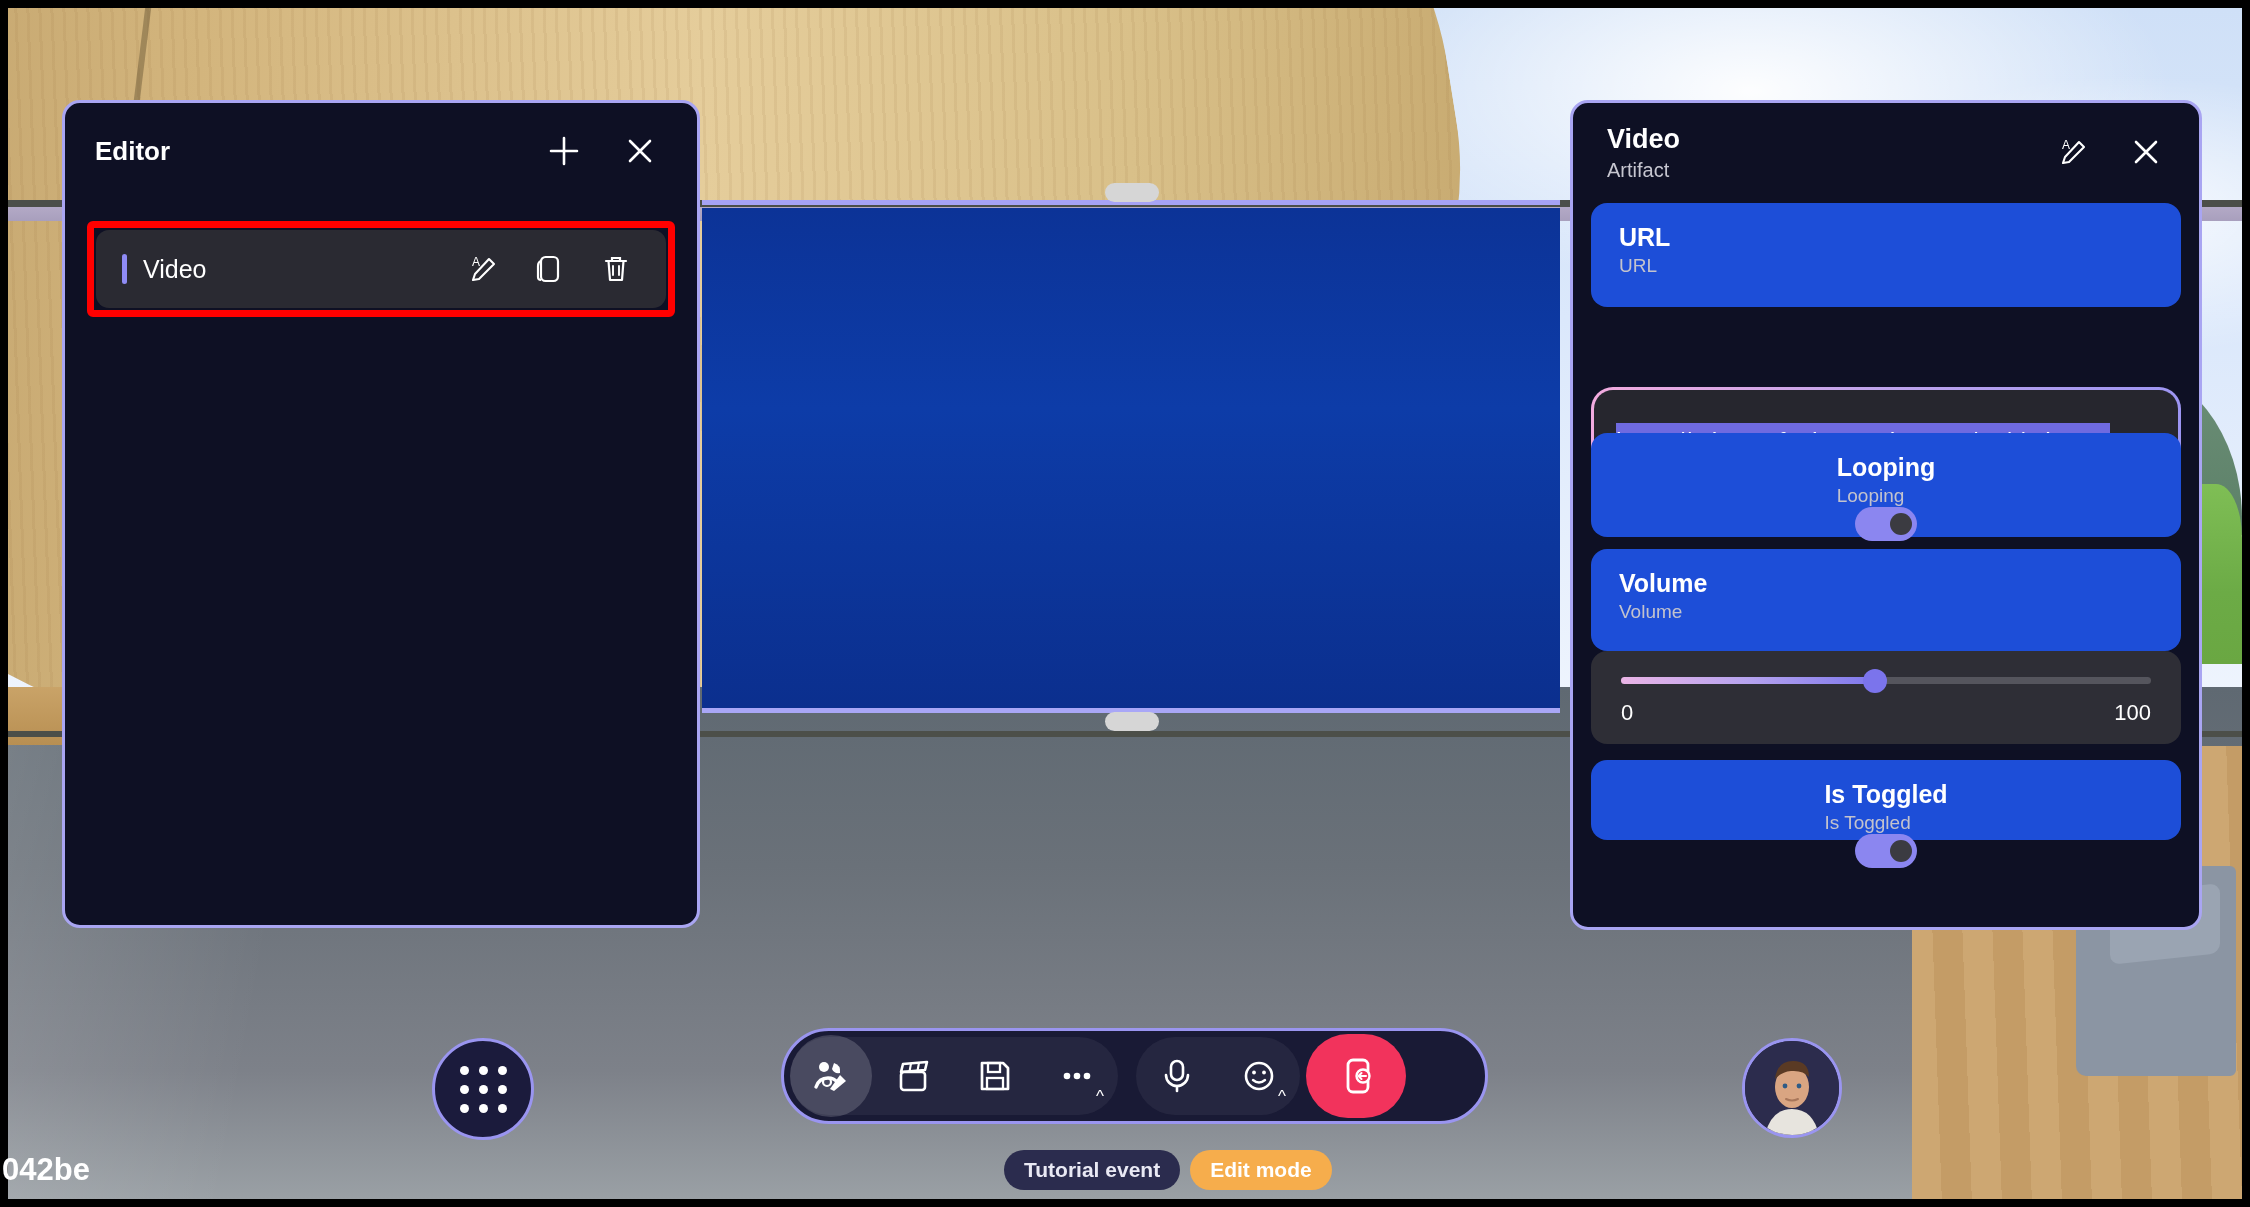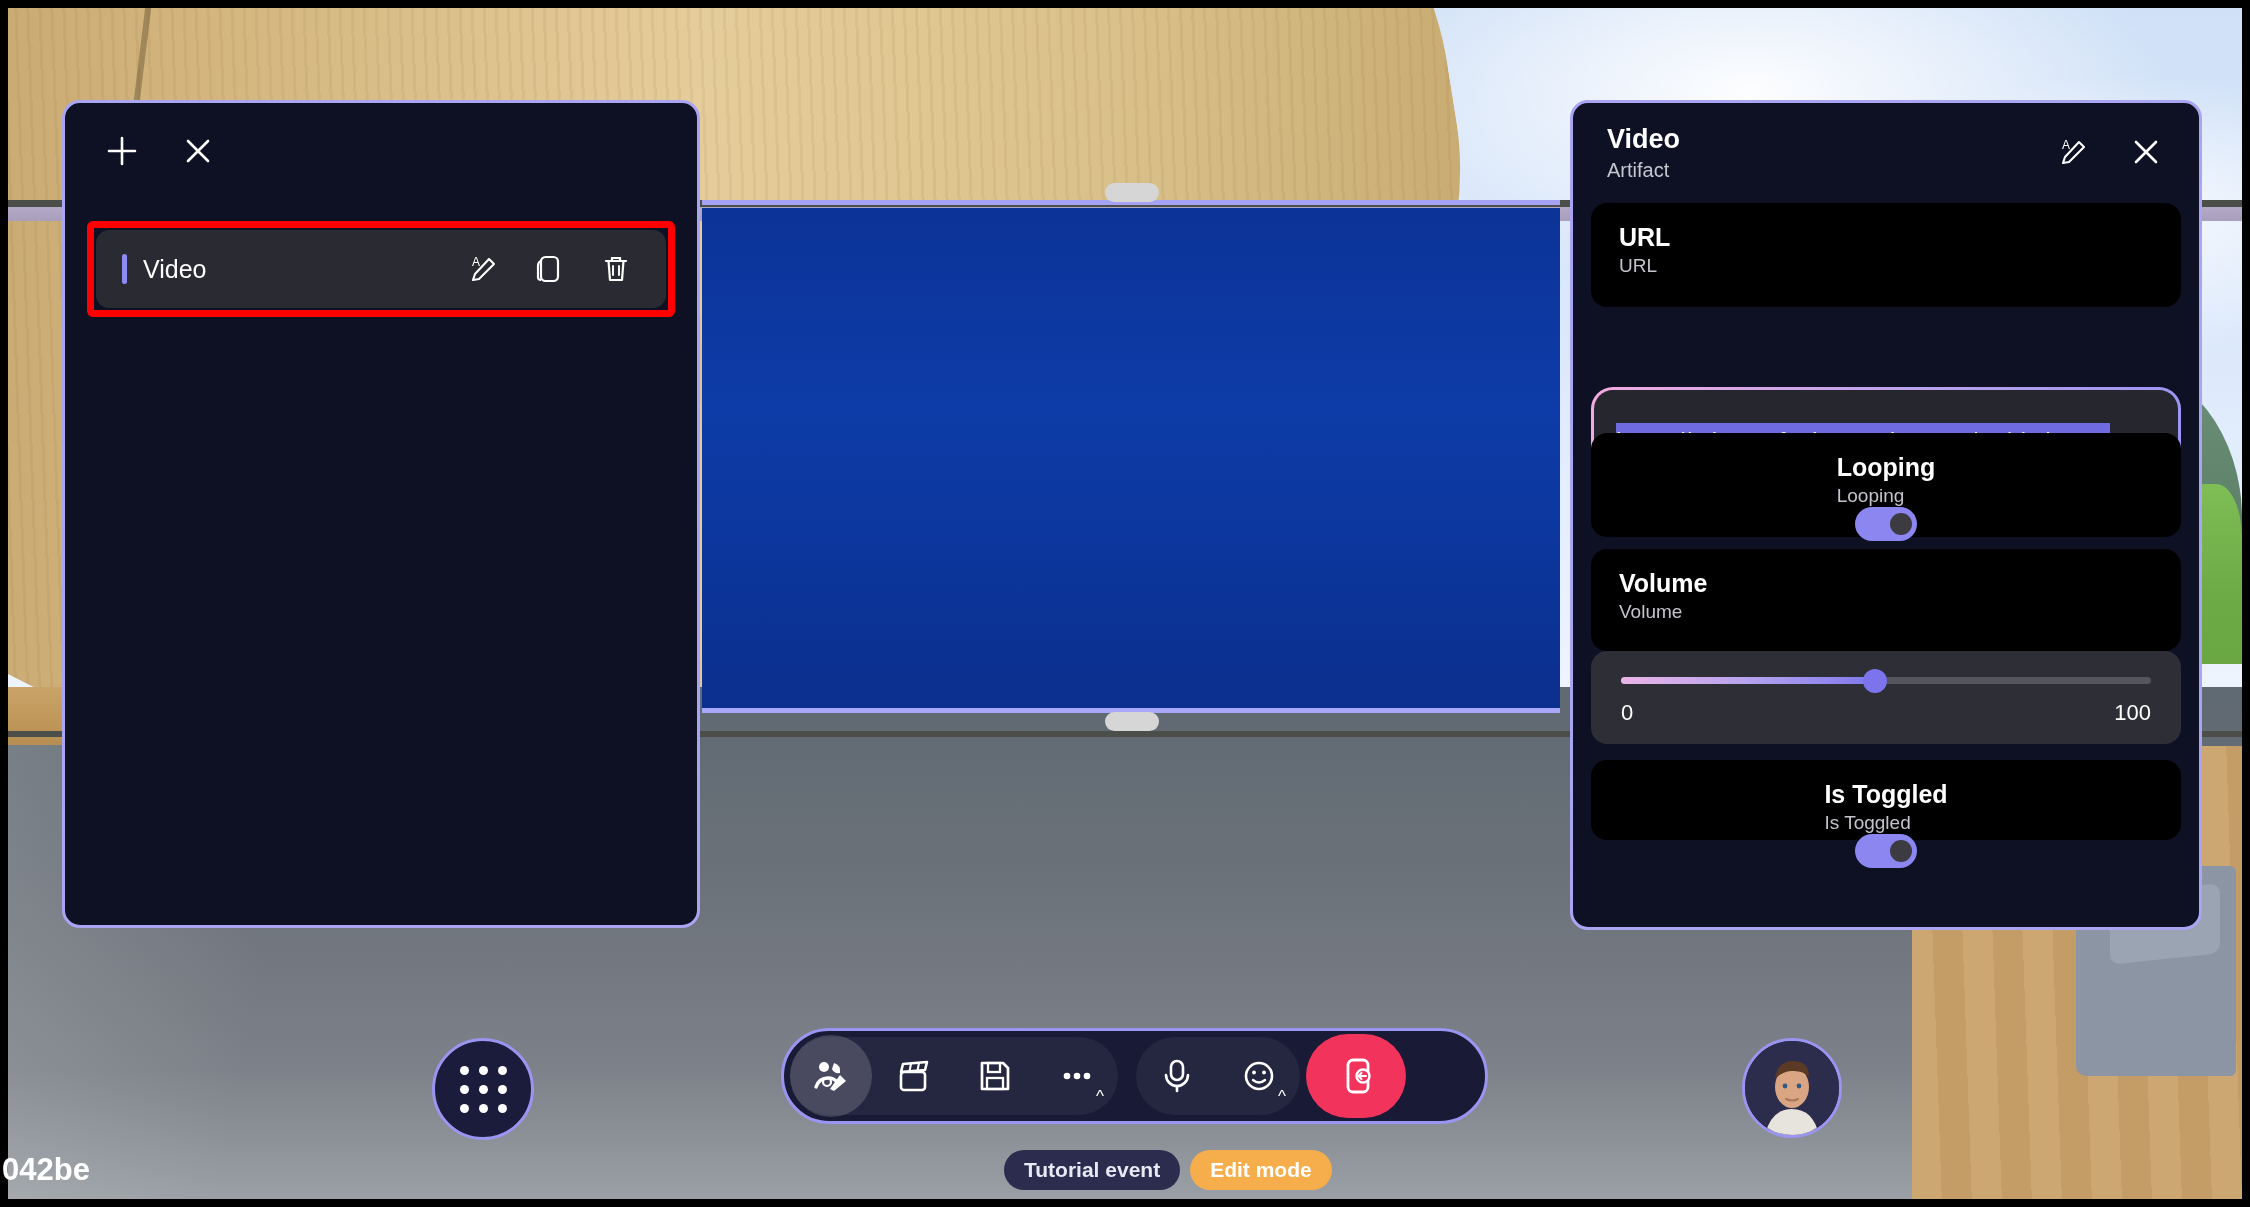--- a/index.html
+++ b/index.html
@@ -248,21 +248,21 @@
   .artifact-head {
     display:flex; align-items:flex-start;
     padding: 22px 26px 14px 34px;
     height: 100px;
   }
   .artifact-titles { flex: 1; }
   .artifact-title { color:#fff; font-size: 27px; font-weight: bold; line-height: 1.1; }
   .artifact-sub { color:#c6c6d0; font-size: 20px; margin-top: 4px; }
   .section-card {
     margin: 0 18px 12px 18px;
-    background: #000000;
+    background: #1d4ed8;
     border-radius: 16px;
     padding: 20px 28px;
     position: relative;
   }
   .section-card.with-toggle { display:flex; align-items:center;flex-direction:column; }
   .sec-texts { flex: 1; }
   .sec-title { color:#ffffff; font-size: 25px; font-weight: bold; }
   .sec-sub { color: #c3c3cd; font-size: 19px; margin-top: 3px; }
   .url-field-wrap {
     position:absolute; left:18px; top: 284px; right:18px; height: 112px;
@@ -454,20 +454,21 @@
       <div class="play-tri"></div>
     </div>
   </div>
   <div class="video-surface-topline"></div>
   <div class="video-surface-botline"></div>
   <div class="drag-handle top"></div>
   <div class="drag-handle bottom"></div>
 
   <div class="panel" id="editor-panel">
     <div class="editor-head">
+      <div class="editor-title">Editor</div>
       <div class="head-icon-btn">
         <svg width="34" height="34" viewBox="0 0 34 34">
             <path d="M17 4 V30 M4 17 H30" stroke="#fff" stroke-width="2.6" stroke-linecap="round"></path>
           </svg>
       </div>
       <div class="head-icon-btn" style="margin-left:22px;">
         <svg width="32" height="32" viewBox="0 0 32 32">
             <path d="M6 6 L26 26 M26 6 L6 26" stroke="#fff" stroke-width="2.6" stroke-linecap="round"></path>
           </svg>
       </div>

